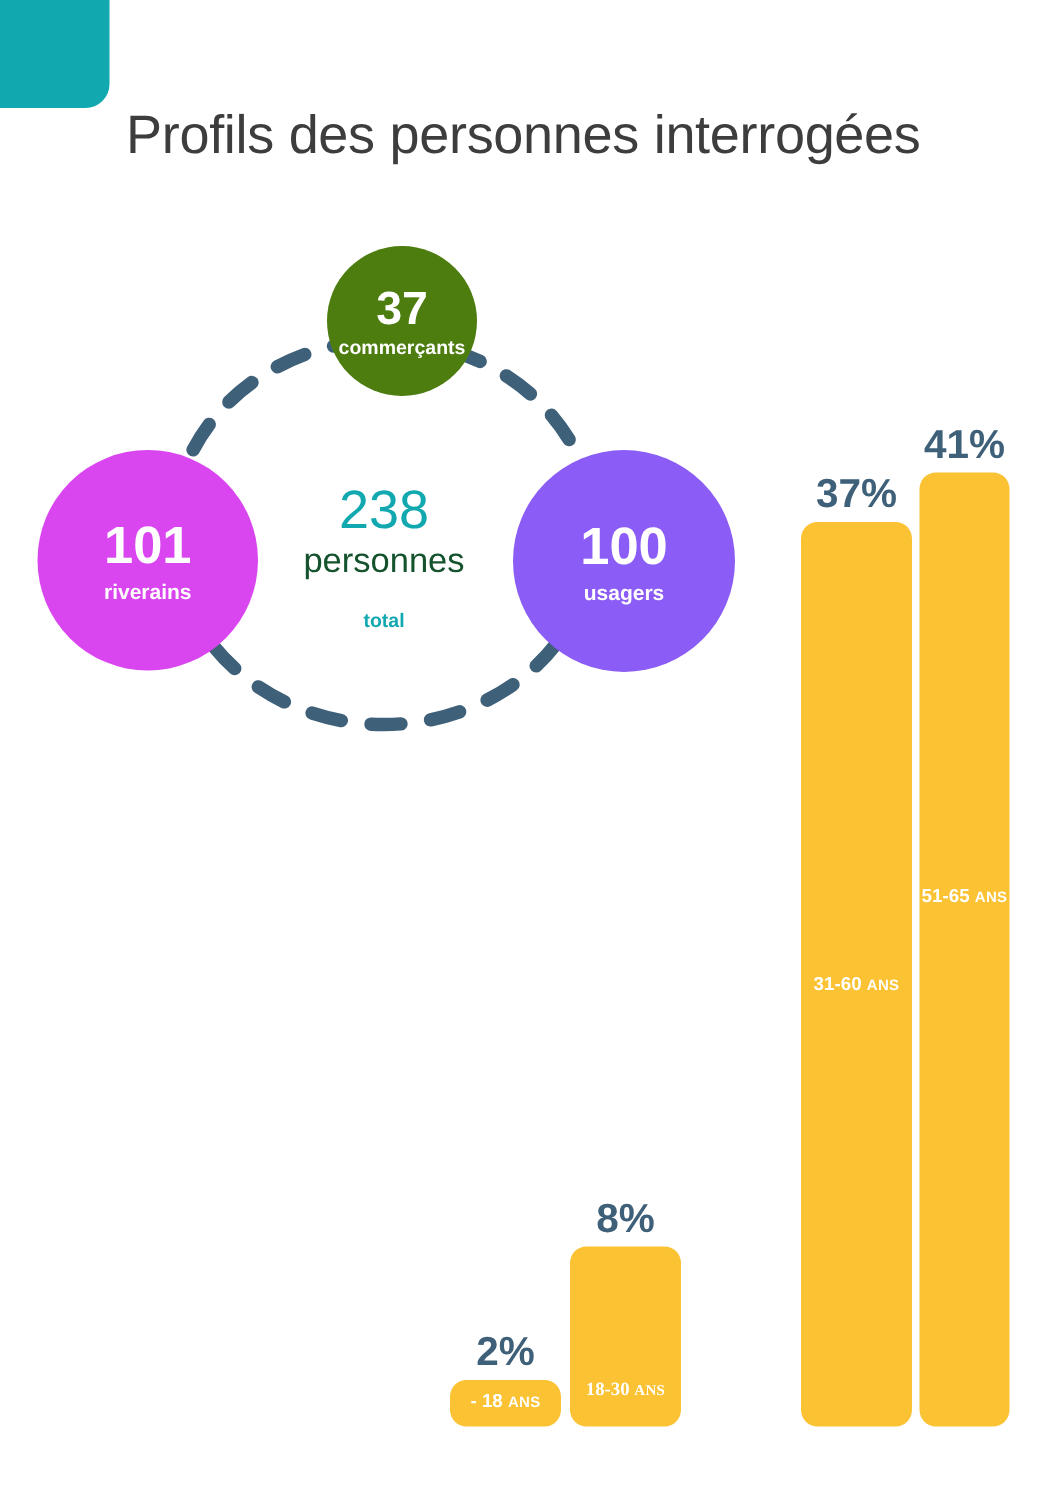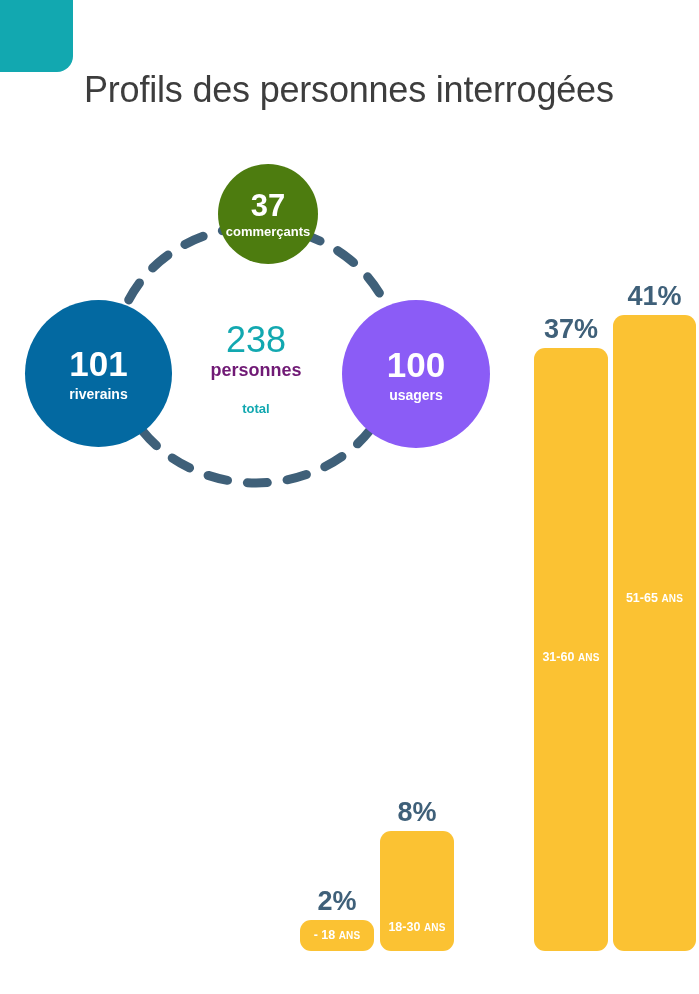--- a/index.html
+++ b/index.html
@@ -83,21 +83,21 @@
     background: #4d7c0f;
   }
   #bubble-commercants .bubble-value { font-size: 31px; margin-bottom: 4px; }
   #bubble-commercants .bubble-label { font-size: 13px; }
 
   #bubble-riverains {
     left: 25px;
     top: 160px;
     width: 147px;
     height: 147px;
-    background: #0369a1;
+    background: #d946ef;
   }
   #bubble-riverains .bubble-value { font-size: 35px; margin-bottom: 6px; }
   #bubble-riverains .bubble-label { font-size: 14px; }
 
   #bubble-usagers {
     left: 342px;
     top: 160px;
     width: 148px;
     height: 148px;
     background: #8b5cf6;
@@ -113,23 +113,23 @@
     width: 168px;
     text-align: center;
   }
   #total-value {
     font-size: 36px;
     font-weight: 400;
     color: #12A8B0;
     line-height: 1;
   }
   #total-unit {
-    font-size: 18px;
-    font-weight: 700;
-    color: #701a75;
+    font-size: 23px;
+    font-weight: 400;
+    color: #14532d;
     line-height: 1.15;
     margin-top: 2px;
   }
   #total-caption {
     font-size: 13px;
     font-weight: 700;
     color: #12A8B0;
     margin-top: 20px;
   }
 
@@ -225,37 +225,37 @@
       <div class="bar" style="height:31px;"></div>
       <div class="bar-inline-label" style="bottom:10px;">
         <span>- 18</span>
         <span class="unit">ANS</span>
       </div>
     </div>
 
     <div class="bar-col" id="bar-col-1" style="left:380px; width:74px; height:120px;">
       <div class="bar-pct" style="bottom:125px;">8%</div>
       <div class="bar" style="height:120px;"></div>
-      <div class="bar-inline-label" style="bottom:18px;">
+      <div class="bar-inline-label" style="bottom:18px;font-family:Liberation Serif, serif;">
         <span>18-30</span>
         <span class="unit">ANS</span>
       </div>
     </div>
 
 
     <div class="bar-col" id="bar-col-3" style="left:534px; width:74px; height:603px;">
       <div class="bar-pct" style="bottom:608px;text-align:center;">37%</div>
       <div class="bar" style="height:603px;"></div>
       <div class="bar-inline-label" style="bottom:288px;">
         <span>31-60</span>
         <span class="unit">ANS</span>
       </div>
     </div>
 
-    <div class="bar-col" id="bar-col-4" style="left:613px; width:83px; height:636px;">
+    <div class="bar-col" id="bar-col-4" style="left:613px; width:60px; height:636px;">
       <div class="bar-pct" style="bottom:641px;">41%</div>
       <div class="bar" style="height:636px;"></div>
       <div class="bar-inline-label" style="bottom:347px;">
         <span>51-65</span>
         <span class="unit">ANS</span>
       </div>
     </div>
 
   </div>
 </div>

